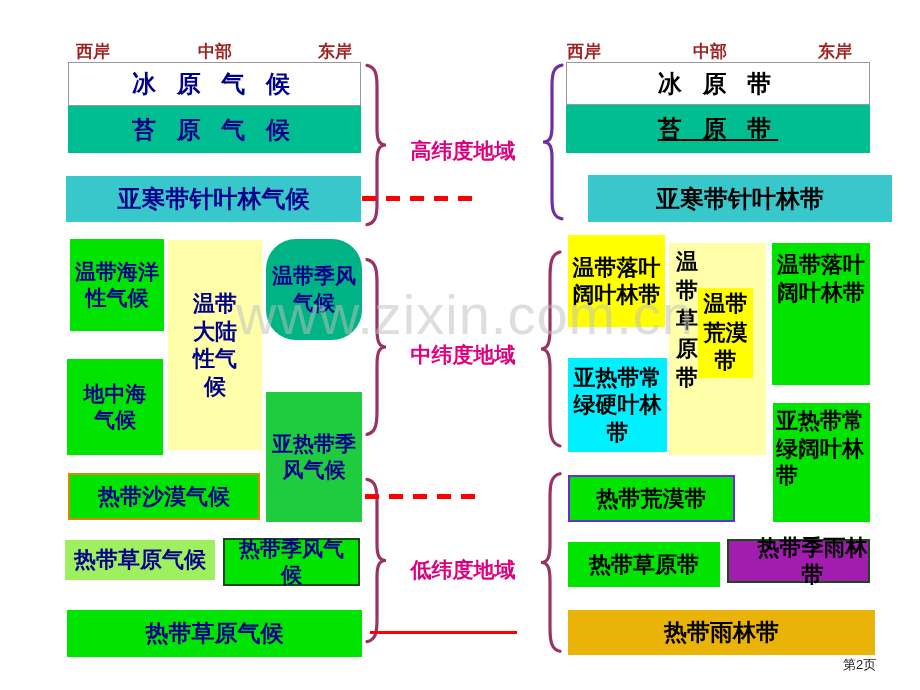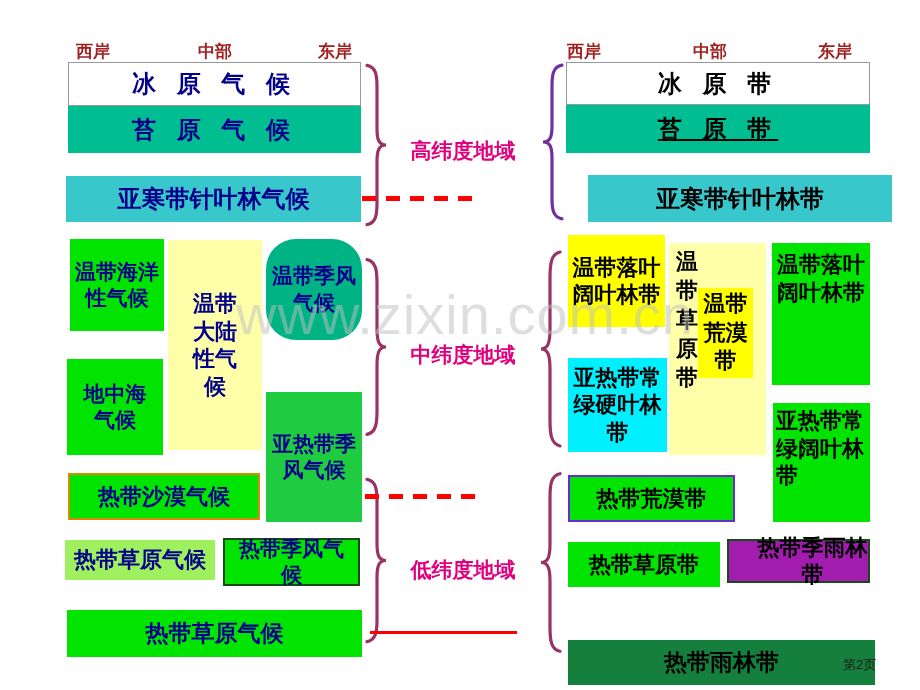--- a/index.html
+++ b/index.html
@@ -50,21 +50,21 @@
   .r-decid-e   {left:772px;top:243px; width:98px; height:142px;background:#00E400;font-size:22px;align-items:flex-start;}
   .r-decid-e span{margin-top:8px;}
   .r-hardleaf  {left:568px;top:358px; width:99px; height:94px; background:#00F0FF;font-size:22px;}
   .r-hardleaf span{display:inline-block;width:90px;}
   .r-broadleaf {left:773px;top:403px; width:97px; height:119px;background:#00E400;font-size:22px;
                 align-items:flex-start;justify-content:flex-start;}
   .r-broadleaf span{display:inline-block;width:90px;margin:4px 0 0 3px;text-align:left;}
   .r-tr-desert {left:568px;top:475px; width:167px;height:47px; background:#00E400;border:2px solid #6d28d9;font-size:22px;}
   .r-tr-savanna{left:568px;top:542px; width:152px;height:45px; background:#00E400;font-size:22px;}
   .r-mon-forest{left:727px;top:539px; width:143px;height:44px; background:#a21caf;border:2px solid #1A4A1A;font-size:22px;padding-left:28px;}
-  .r-tr-rainf  {left:568px;top:640px; width:307px;height:45px; background:#15803d;font-size:23px;}
+  .r-tr-rainf  {left:568px;top:610px; width:307px;height:45px; background:#eab308;font-size:23px;}
 
   
   .lat{position:absolute;width:130px;text-align:center;font-size:21px;font-weight:bold;color:#E0007E;white-space:nowrap;}
   .lat-high{left:398px;top:137px;} .lat-mid{left:398px;top:341px;} .lat-low{left:398px;top:556px;}
 
   
   .brace{position:absolute;}
   .brace svg{display:block;width:100%;height:100%;}
   .b1L{left:362px;top:62px; width:26px;height:166px;}
   .b1R{left:541px;top:62px; width:26px;height:160px;}

